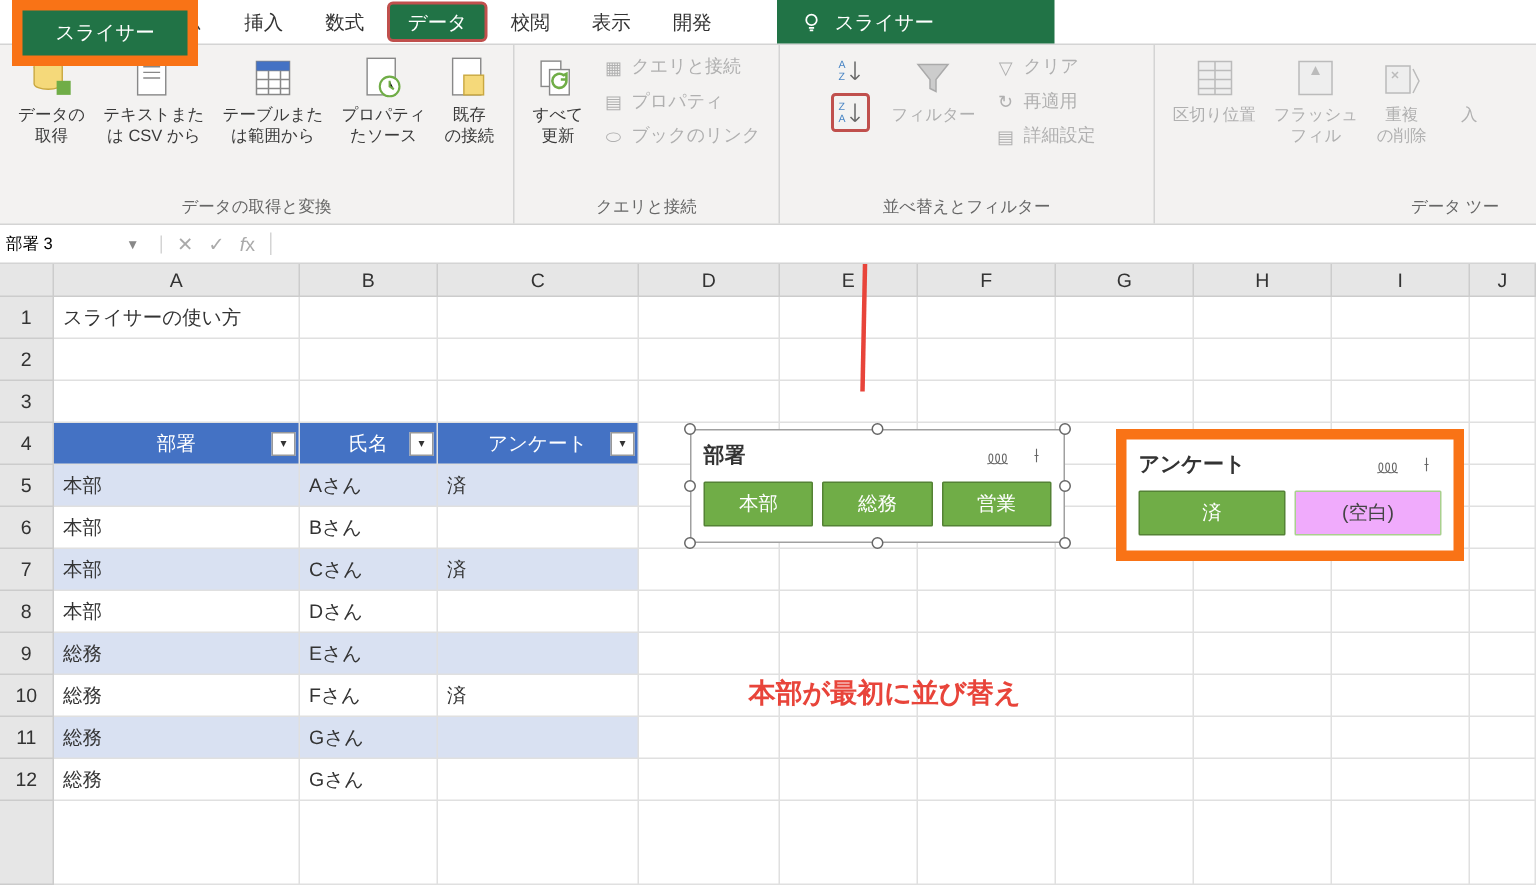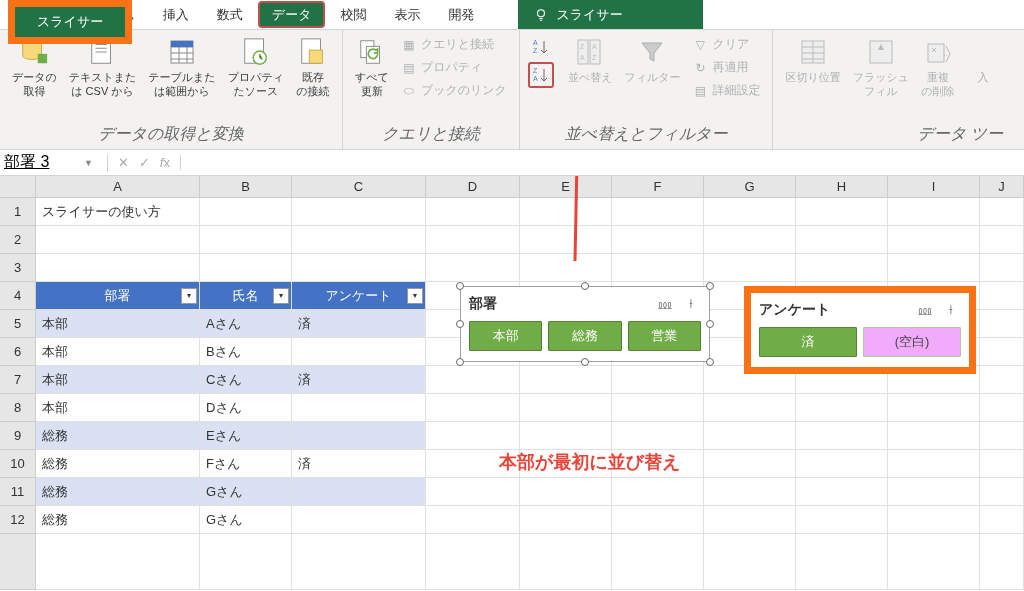--- a/index.html
+++ b/index.html
@@ -10,36 +10,36 @@
 .menubar .tab { padding: 6px 14px; font-size: 13px; cursor: pointer; display: flex; align-items: center; }
 .menubar .tab.highlighted { border: 2px solid #c0504d; border-radius: 4px; margin: 1px; padding: 4px 12px; background: #217346; color: #fff; }
 .menubar .tab.slicer { background: #217346; color: #fff; margin-left: 8px; padding: 6px 22px; }
 .menubar .tellme { margin-left: 30px; display: flex; align-items: center; background: #217346; color: #fff; padding: 0 80px 0 16px; font-size: 13px; }
 .menubar .tellme svg { margin-right: 8px; }
 
 
 .ribbon { background: #f3f2f1; height: 120px; display: flex; border-bottom: 1px solid #d4d4d4; }
 .ribbon-group { border-right: 1px solid #d4d4d4; padding: 4px 8px 2px 8px; display: flex; flex-direction: column; justify-content: space-between; align-items: center; }
 .ribbon-group-content { display: flex; gap: 4px; align-items: flex-start; flex: 1; }
-.ribbon-group-label { font-size: 16px; color: #666; text-align: center; padding: 2px 0; font-style: italic; }
+.ribbon-group-label { font-size: 11px; color: #666; text-align: center; padding: 2px 0; }
 .ribbon-btn { display: flex; flex-direction: column; align-items: center; justify-content: flex-start; padding: 2px 4px; min-width: 42px; text-align: center; font-size: 11px; line-height: 1.3; cursor: pointer; color: #3a3a3a; }
 .ribbon-btn.disabled { color: #b0b0b0; }
 .ribbon-btn .ico { width: 32px; height: 32px; margin-bottom: 2px; display: flex; align-items: center; justify-content: center; font-size: 22px; }
 .ribbon-small-list { display: flex; flex-direction: column; gap: 2px; }
 .ribbon-small { display: flex; align-items: center; gap: 4px; font-size: 12px; padding: 2px 4px; cursor: pointer; color: #3a3a3a; }
 .ribbon-small.disabled { color: #b0b0b0; }
 .ribbon-small .ico-s { width: 16px; height: 16px; display: flex; align-items: center; justify-content: center; }
 .sort-pair { display: flex; flex-direction: column; gap: 2px; margin-right: 6px; }
 .sort-pair .sbtn { width: 26px; height: 26px; border: 1px solid transparent; display: flex; align-items: center; justify-content: center; font-size: 10px; cursor: pointer; color:#555;}
 .sort-pair .sbtn.highlight { border: 2px solid #c0504d; border-radius: 3px; }
 
 
 .fbar { display: flex; align-items: center; height: 26px; border-bottom: 1px solid #d4d4d4; background: #fff; }
 .namebox { width: 108px; border-right: 1px solid #d4d4d4; padding: 0 4px; display: flex; align-items: center; }
-.namebox input { border: none; width: 80px; font-size: 16px; outline: none; text-decoration: underline; }
+.namebox input { border: none; width: 80px; font-size: 11px; outline: none; }
 .namebox .dd { color: #888; font-size: 9px; }
 .fbar-btns { display: flex; align-items: center; gap: 10px; padding: 0 10px; border-right: 1px solid #d4d4d4; color: #aaa; font-size: 13px; }
 .fbar-input { flex: 1; padding: 0 6px; }
 
 
 .grid { position: relative; height: 414px; overflow: hidden; }
 .colheaders { display: flex; height: 22px; background: #e6e6e6; }
 .rowhead-spacer { width: 36px; border-right: 1px solid #ccc; border-bottom: 1px solid #ccc; background: #e6e6e6; }
 .colhead { border-right: 1px solid #ccc; border-bottom: 1px solid #ccc; text-align: center; font-size: 13px; line-height: 22px; color: #333; background: #e6e6e6; }
 .gridbody { display: flex; }
@@ -198,33 +198,20 @@
             </svg>
           </div>
         <div class="sbtn highlight">
             <svg width="20" height="20" viewBox="0 0 20 20">
               <text x="2" y="8" font-size="7" fill="#4a86c5">Z</text>
               <text x="2" y="16" font-size="7" fill="#4a86c5">A</text>
               <path d="M13 4v12m0 0l-3-3m3 3l3-3" stroke="#666" fill="none"></path>
             </svg>
           </div>
       </div>
-      <div class="ribbon-btn disabled">
-          <div class="ico">
-            <svg width="28" height="28" viewBox="0 0 28 28">
-              <rect x="2" y="2" width="10" height="24" fill="#eee" stroke="#bbb"></rect>
-              <rect x="14" y="2" width="10" height="24" fill="#eee" stroke="#bbb"></rect>
-              <text x="4" y="11" font-size="7" fill="#bbb">Z</text>
-              <text x="4" y="22" font-size="7" fill="#bbb">A</text>
-              <text x="16" y="11" font-size="7" fill="#bbb">A</text>
-              <text x="16" y="22" font-size="7" fill="#bbb">Z</text>
-            </svg>
-          </div>
-          <span>並べ替え</span>
-        </div>
       <div class="ribbon-btn disabled">
           <div class="ico">
             <svg width="26" height="26" viewBox="0 0 26 26">
               <path d="M3 4h20l-8 10v8l-4-2v-6z" fill="#ccc" stroke="#aaa"></path>
             </svg>
           </div>
           <span>フィルター</span>
         </div>
       <div class="ribbon-small-list">
         <div class="ribbon-small disabled">

